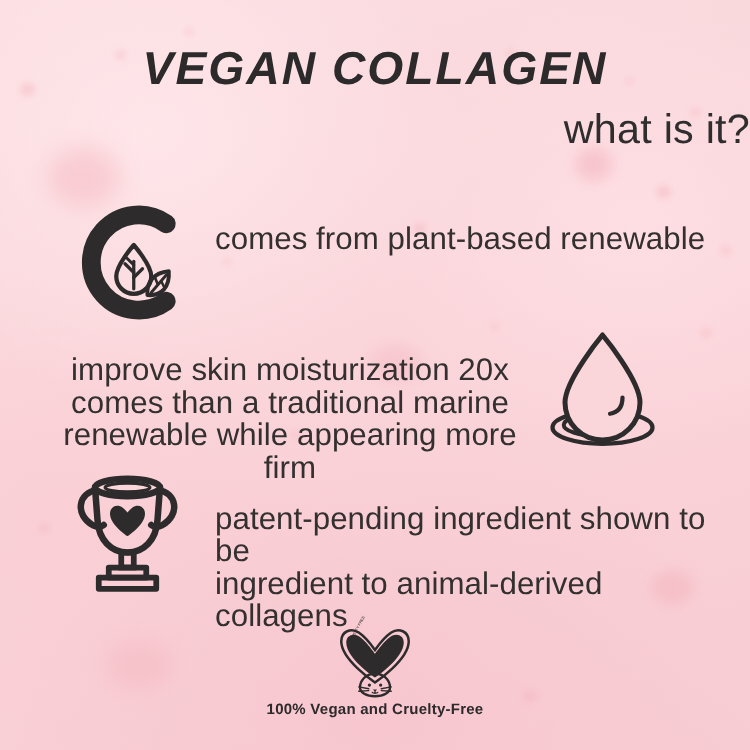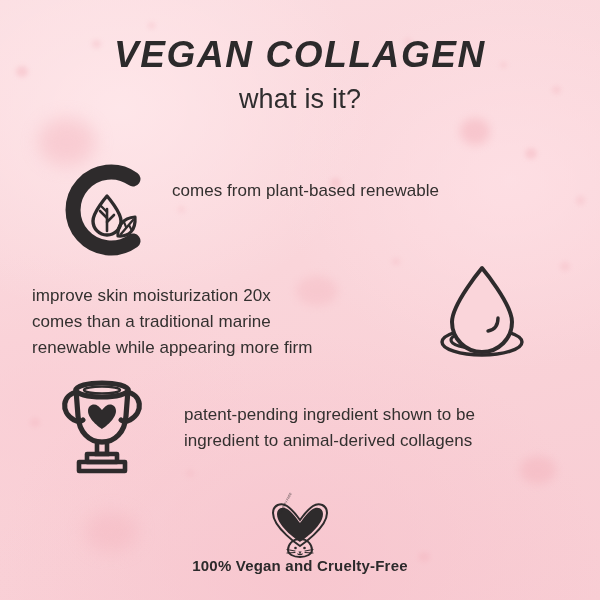--- a/index.html
+++ b/index.html
@@ -48,44 +48,44 @@
     font-weight: bold;
     font-style: italic;
     letter-spacing: 1.6px;
     color: #2c2a2b;
     white-space: nowrap;
   }
   .subtitle {
     position: absolute;
     left: 0; right: 0;
     top: 84px;
-    text-align: center;
-    font-size: 27px;
+    text-align: right;
+    font-size: 33px;
     font-weight: 300;
     letter-spacing: 0.2px;
     color: #2f2d2e;
   }
 
   .body-text {
     position: absolute;
     color: #33302f;
-    font-size: 17px;
+    font-size: 25px;
     line-height: 26px;
     letter-spacing: 0.05px;
   }
   .row1-text { left: 172px; top: 178px; width: 400px; }
-  .row2-text { left: 32px;  top: 283px; width: 400px; }
-  .row3-text { left: 172px; top: 402px; width: 410px; margin-left: 12px; }
+  .row2-text { left: 32px;  top: 283px; width: 400px; text-align: center; }
+  .row3-text { left: 172px; top: 402px; width: 410px; }
 
   .footer-caption {
     position: absolute;
     left: 0; right: 0;
     bottom: 26px;
     text-align: center;
-    font-size: 15px;
+    font-size: 12px;
     font-weight: bold;
     letter-spacing: 0.2px;
     color: #2c2a2b;
   }
 
   
   .icon {
     position: absolute;
   }
   .icon-c      { left: 55px;  top: 160px; width: 98px;  height: 98px; }

